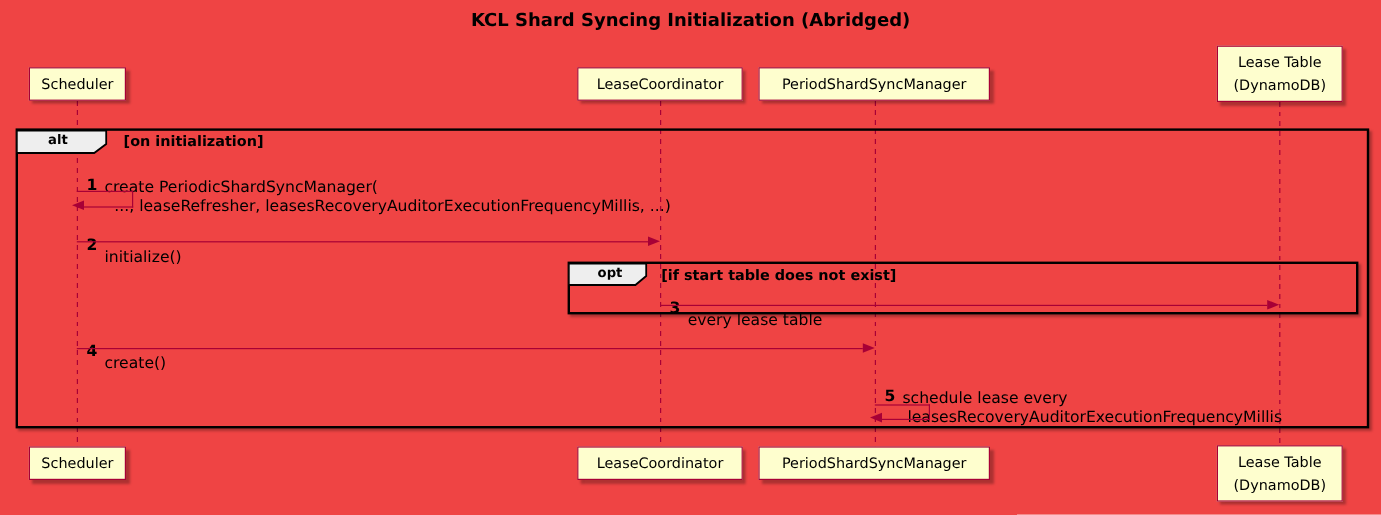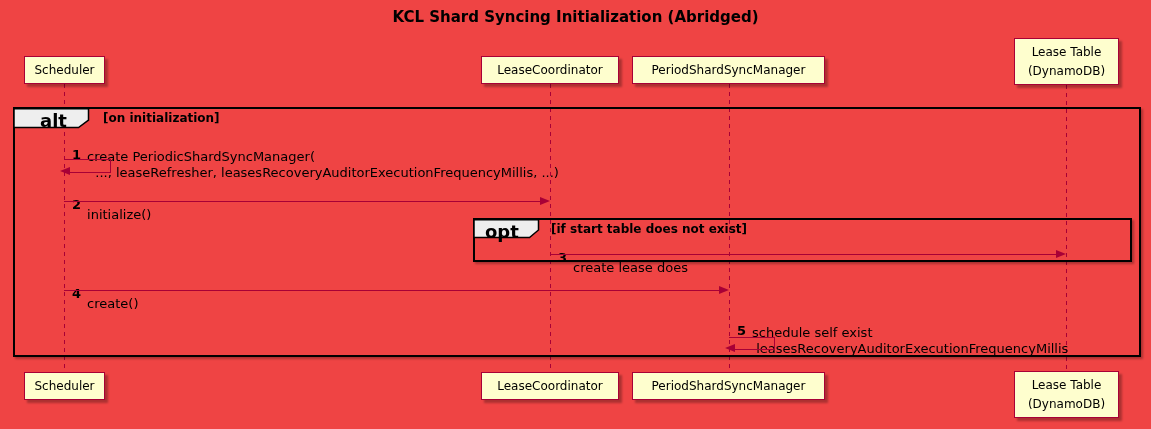--- a/index.html
+++ b/index.html
@@ -26,21 +26,21 @@
     font-size:12px;box-sizing:border-box;
   }
   .pbox span{white-space:pre;text-align:center;line-height:19px;}
   
   .frame{
     position:absolute;z-index:2;border:2px solid #000;
     box-shadow:2px 2px 2px rgba(0,0,0,0.28);box-sizing:border-box;
     background:transparent;
   }
   .pent{position:absolute;z-index:4;}
-  .op-label{position:absolute;z-index:5;font-weight:bold;font-size:18px;}
+  .op-label{position:absolute;z-index:5;font-weight:bold;font-size:11px;}
   .guard{position:absolute;z-index:5;font-weight:bold;font-size:12px;white-space:pre;}
   
   .msg-label{
     position:absolute;z-index:4;display:flex;align-items:center;gap:6px;
     font-size:13px;
   }
   .msg-num{font-weight:bold;}
   .msg-text{white-space:pre;line-height:16px;margin-top:22px;}
   .hline{position:absolute;height:0;border-top:1px solid #A80036;z-index:4;}
   .self-loop{
@@ -74,55 +74,55 @@
   <svg class="pent" style="left:14px;top:108px;" width="78" height="21">
     <path d="M0,0.75 H74.5 V12 L64.5,19.5 H0 Z" fill="#EEEEEE" stroke="#000000" stroke-width="1.5"></path>
   </svg>
   <span class="op-label" style="left:40px;top:110px;">alt</span>
   <span class="guard" style="left:103px;top:111px;">[on initialization]</span>
 
   <div class="frame" style="left:473px;top:218px;width:659px;height:44px;"></div>
   <svg class="pent" style="left:474px;top:219px;" width="68" height="20">
     <path d="M0,0.75 H64.5 V11 L55.5,18.5 H0 Z" fill="#EEEEEE" stroke="#000000" stroke-width="1.5"></path>
   </svg>
-  <span class="op-label" style="left:485px;top:221px;">opt</span>
+  <span class="op-label" style="left:498px;top:221px;">opt</span>
   <span class="guard" style="left:551px;top:222px;">[if start table does not exist]</span>
 
   <div class="msg-label" style="left:72px;top:127px;">
     <span class="msg-num">1</span>
     <span class="msg-text">create PeriodicShardSyncManager(
   ..., leaseRefresher, leasesRecoveryAuditorExecutionFrequencyMillis, ...)</span>
   </div>
   <div class="self-loop" style="left:64px;top:159px;width:46px;height:12px;"></div>
   <div class="ah-left" style="left:60px;top:167px;"></div>
 
   <div class="msg-label" style="left:72px;top:185px;">
     <span class="msg-num">2</span>
     <span class="msg-text">initialize()</span>
   </div>
   <div class="hline" style="left:64px;top:201px;width:477px;"></div>
   <div class="ah-right" style="left:540px;top:197px;"></div>
 
   <div class="msg-label" style="left:558px;top:238px;">
     <span class="msg-num">3</span>
-    <span class="msg-text">create lease does</span>
+    <span class="msg-text">every lease table</span>
   </div>
   <div class="hline" style="left:550px;top:254px;width:506px;"></div>
   <div class="ah-right" style="left:1056px;top:250px;"></div>
 
   <div class="msg-label" style="left:72px;top:274px;">
     <span class="msg-num">4</span>
     <span class="msg-text">create()</span>
   </div>
   <div class="hline" style="left:64px;top:290px;width:655px;"></div>
   <div class="ah-right" style="left:719px;top:286px;"></div>
 
   <div class="msg-label" style="left:737px;top:303px;">
     <span class="msg-num">5</span>
-    <span class="msg-text">schedule self exist
+    <span class="msg-text">schedule lease every
  leasesRecoveryAuditorExecutionFrequencyMillis</span>
   </div>
   <div class="self-loop" style="left:729px;top:337px;width:45px;height:11px;"></div>
   <div class="ah-left" style="left:725px;top:344px;"></div>
 
   <div class="pbox" style="left:24px;top:56px;width:81px;height:28px;">
     <span>Scheduler</span>
   </div>
   <div class="pbox" style="left:481px;top:56px;width:138px;height:28px;">
     <span>LeaseCoordinator</span>

